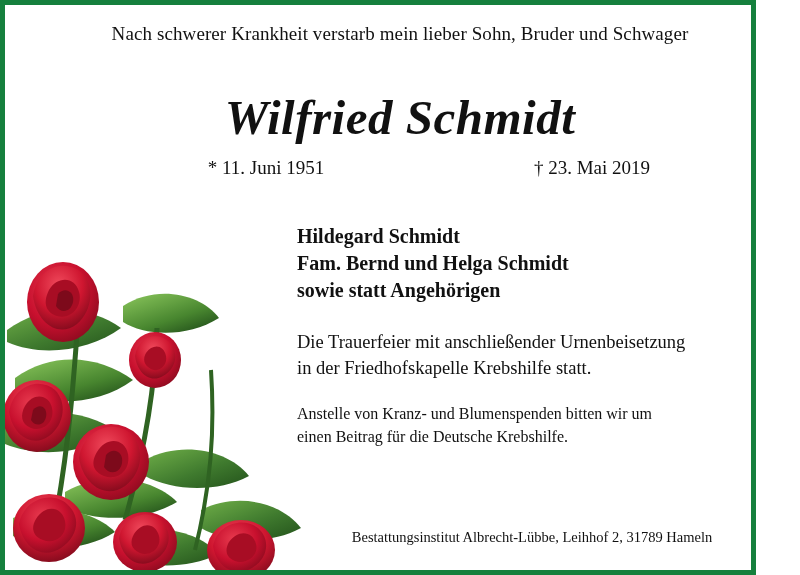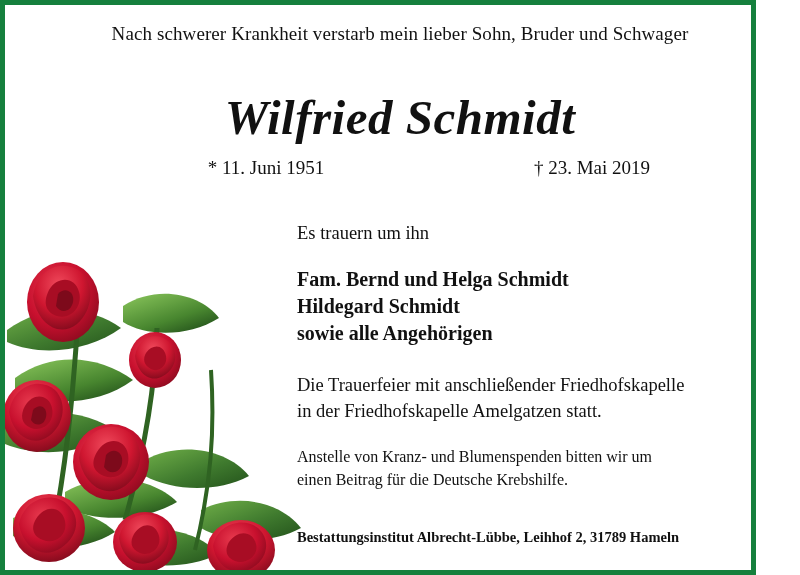--- a/index.html
+++ b/index.html
@@ -106,24 +106,23 @@
     line-height: 1.42;
     margin: 0;
   }
   .donation div { white-space: nowrap; }
 
   .footer {
     position: absolute;
     left: 292px;
     top: 524px;
     width: 470px;
-    text-align: left;
+    text-align: center;
     font-size: 14.5px;
     white-space: nowrap;
-    font-weight: bold;
   }
 
   
   .roses {
     position: absolute;
     left: 0;
     bottom: 0;
     width: 300px;
     height: 360px;
     pointer-events: none;
@@ -138,31 +137,30 @@
 
     <div class="lead">Nach schwerer Krankheit verstarb mein lieber Sohn, Bruder und Schwager</div>
 
     <div class="name">Wilfried Schmidt</div>
 
     <div class="dates">
       <span class="birth">* 11. Juni 1951</span><span class="death">† 23. Mai 2019</span>
     </div>
 
     <div class="right-col">
-      <p class="mourn-intro">Es trauern um ihn</p>
 
       <div class="mourners">
+        <div>Hildegard Schmidt</div>
         <div>Fam. Bernd und Helga Schmidt</div>
-        <div>Hildegard Schmidt</div>
-        <div>sowie alle Angehörigen</div>
+        <div>sowie statt Angehörigen</div>
       </div>
 
       <div class="ceremony">
-        <div>Die Trauerfeier mit anschließender Friedhofskapelle</div>
-        <div>in der Friedhofskapelle Amelgatzen statt.</div>
+        <div>Die Trauerfeier mit anschließender Urnenbeisetzung</div>
+        <div>in der Friedhofskapelle Krebshilfe statt.</div>
       </div>
 
       <div class="donation">
         <div>Anstelle von Kranz- und Blumenspenden bitten wir um</div>
         <div>einen Beitrag für die Deutsche Krebshilfe.</div>
       </div>
     </div>
 
     <div class="footer">Bestattungsinstitut Albrecht-Lübbe, Leihhof 2, 31789 Hameln</div>
 

